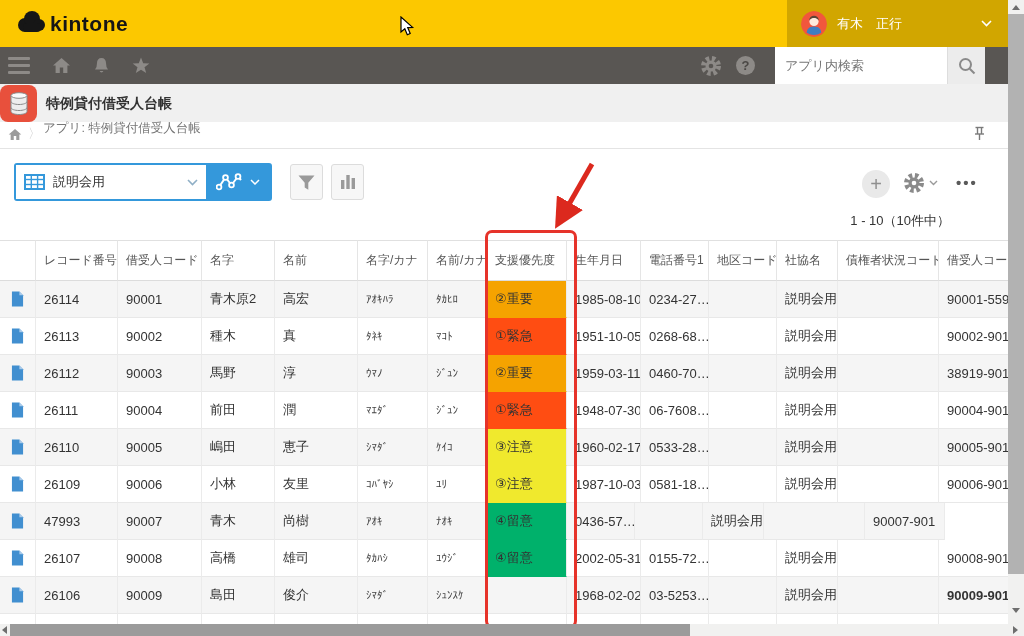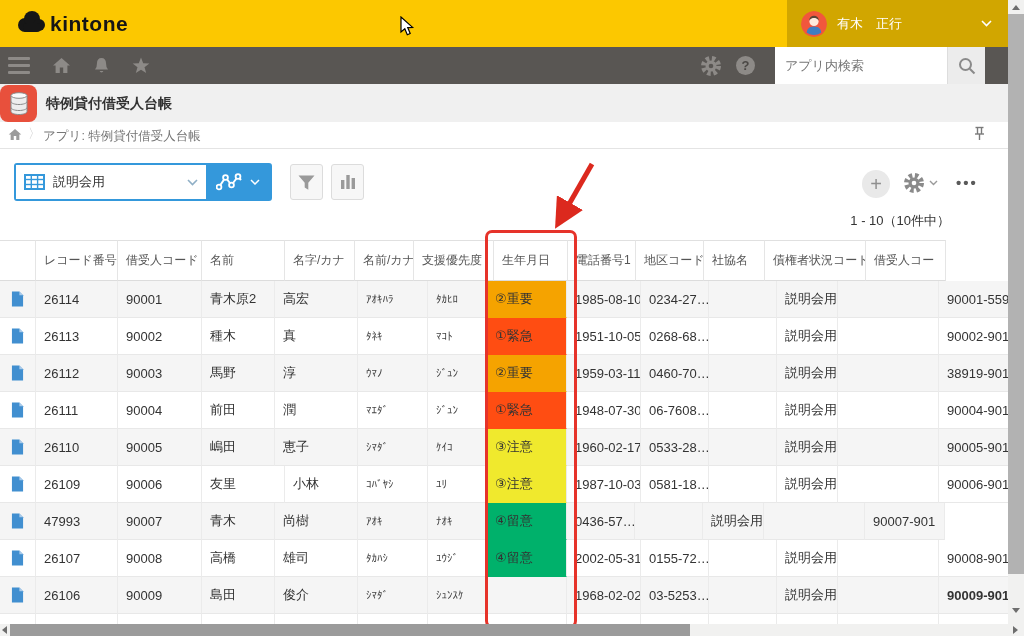--- a/index.html
+++ b/index.html
@@ -28,21 +28,21 @@
     display:flex;align-items:center;justify-content:center;cursor:pointer;}
   
   .appbar{left:0;top:84px;width:1024px;height:38px;background:#F0F0F0;}
   .app-icon{left:0;top:85px;width:37px;height:37px;background:#E8503C;border-radius:8px;
     display:flex;align-items:center;justify-content:center;}
   .app-title{left:46px;top:95px;font-size:14px;font-weight:bold;color:#333;}
   
   .crumbbar{left:0;top:122px;width:1024px;height:26px;background:#fff;border-bottom:1px solid #E4E4E4;}
   .crumb-home{left:8px;top:127px;}
   .crumb-sep{left:28px;top:125px;color:#CFCFCF;font-size:13px;}
-  .crumb-text{left:43px;top:128px;font-size:12.5px;color:#777;}
+  .crumb-text{left:43px;top:120px;font-size:12.5px;color:#777;}
   .pin{left:973px;top:126px;}
   
   .view-select{left:14px;top:163px;width:258px;height:38px;border:2px solid #3498DB;border-radius:3px;
     box-sizing:border-box;display:flex;background:#3498DB;}
   .view-white{width:190px;background:#fff;display:flex;align-items:center;gap:8px;padding-left:8px;box-sizing:border-box;}
   .view-label{font-size:13px;color:#333;flex:1;}
   .view-chevron{color:#8FAFC6;margin-right:8px;display:flex;}
   .view-blue{flex:1;display:flex;align-items:center;justify-content:center;gap:7px;background:#3498DB;color:#fff;}
   .sq-btn{top:164px;width:33px;height:36px;background:#F7F7F7;border:1px solid #DCDCDC;border-radius:3px;
     box-sizing:border-box;display:flex;align-items:center;justify-content:center;cursor:pointer;}
@@ -264,20 +264,21 @@
 </span>
 <span class="abs more-btn">•••</span>
 <span class="abs rec-count">1 - 10（10件中）</span>
 
 <div class="abs table-wrap">
   <div class="table-inner" id="table-inner">
       <div class="thead">
         <div class="thcell" style="width: 36px;"></div>
         <div class="thcell" style="width: 82px;">レコード番号</div>
         <div class="thcell" style="width: 84px;">借受人コード</div>
+        <div class="thcell" style="width: 73px;">名字</div>
         <div class="thcell" style="width: 83px;">名前</div>
         <div class="thcell" style="width: 70px;">名字/カナ</div>
         <div class="thcell" style="width: 59px;">名前/カナ</div>
         <div class="thcell" style="width: 80px;">支援優先度</div>
         <div class="thcell" style="width: 74px;">生年月日</div>
         <div class="thcell" style="width: 68px;">電話番号1</div>
         <div class="thcell" style="width: 68px;">地区コード</div>
         <div class="thcell" style="width: 61px;">社協名</div>
         <div class="thcell" style="width: 101px;">債権者状況コード</div>
         <div class="thcell" style="width: 80px;">借受人コー</div>
@@ -399,22 +400,22 @@
       </div>
       <div class="trow">
         <div class="tcell iconcell" style="width: 36px;">
           <svg width="13" height="16" viewBox="0 0 14 16">
             <path d="M1 0 H9 L13 4 V16 H1 Z" fill="#418FD0"></path>
             <path d="M9 0 L13 4 H9 Z" fill="#A9CBEA"></path>
           </svg>
         </div>
         <div class="tcell" style="width: 82px;">26109</div>
         <div class="tcell" style="width: 84px;">90006</div>
+        <div class="tcell" style="width: 73px;">小林</div>
         <div class="tcell" style="width: 83px;">友里</div>
-        <div class="tcell" style="width: 73px;">小林</div>
         <div class="tcell kana" style="width: 70px;">ｺﾊﾞﾔｼ</div>
         <div class="tcell kana" style="width: 59px;">ﾕﾘ</div>
         <div class="tcell pricell" style="width: 80px; background: rgb(240, 233, 45); border-bottom-color: rgb(240, 233, 45);">
           <span>③注意</span>
         </div>
         <div class="tcell" style="width: 74px;">1987-10-03</div>
         <div class="tcell" style="width: 68px;">0581-18…</div>
         <div class="tcell" style="width: 68px;"></div>
         <div class="tcell" style="width: 61px;">説明会用</div>
         <div class="tcell" style="width: 101px;"></div>

